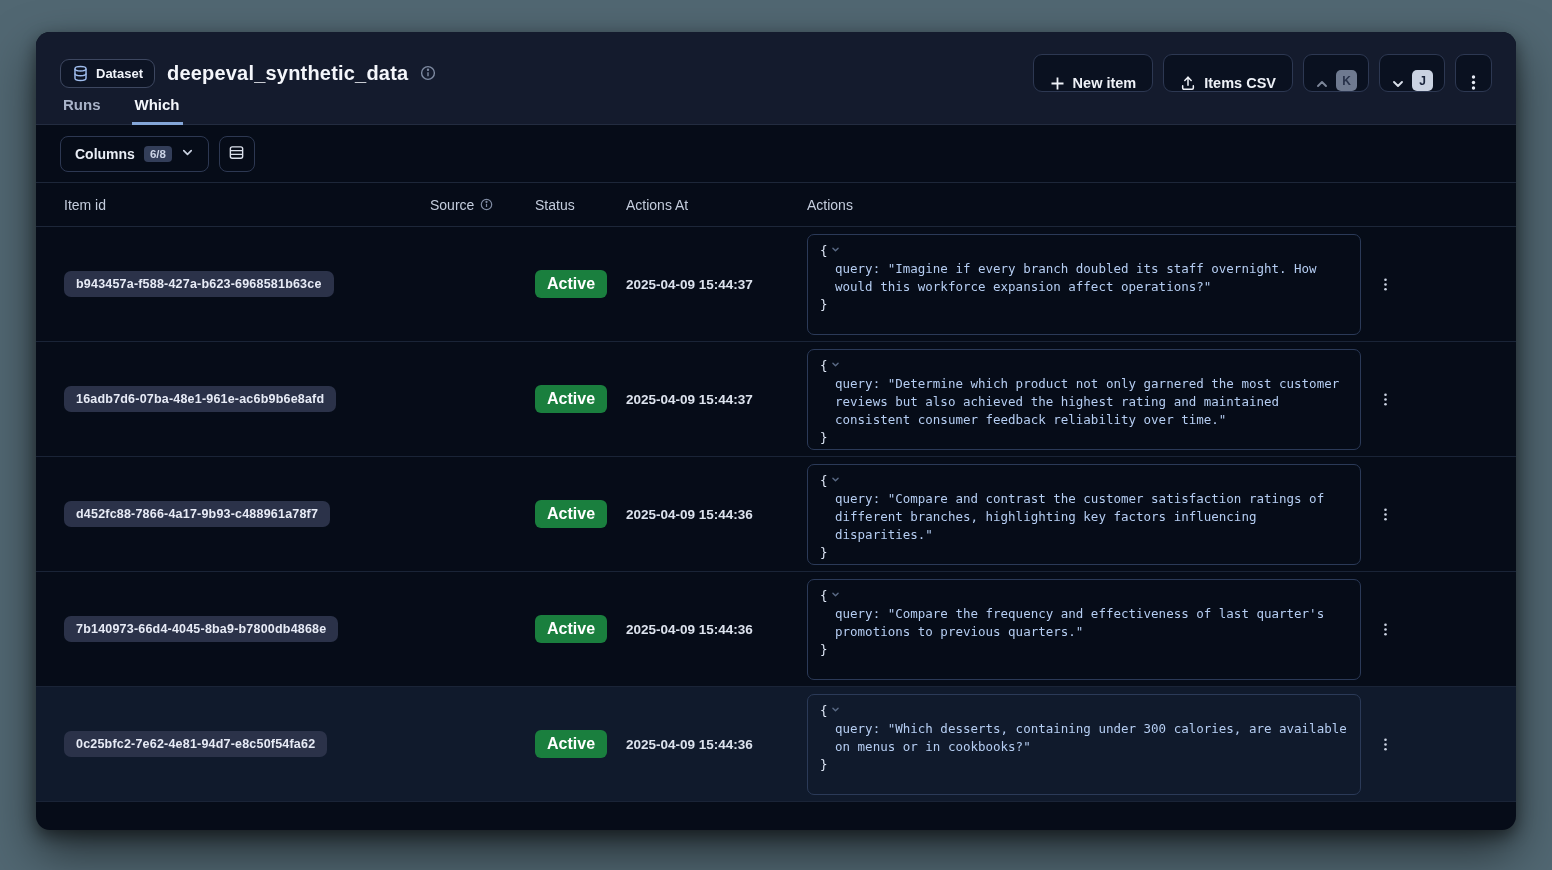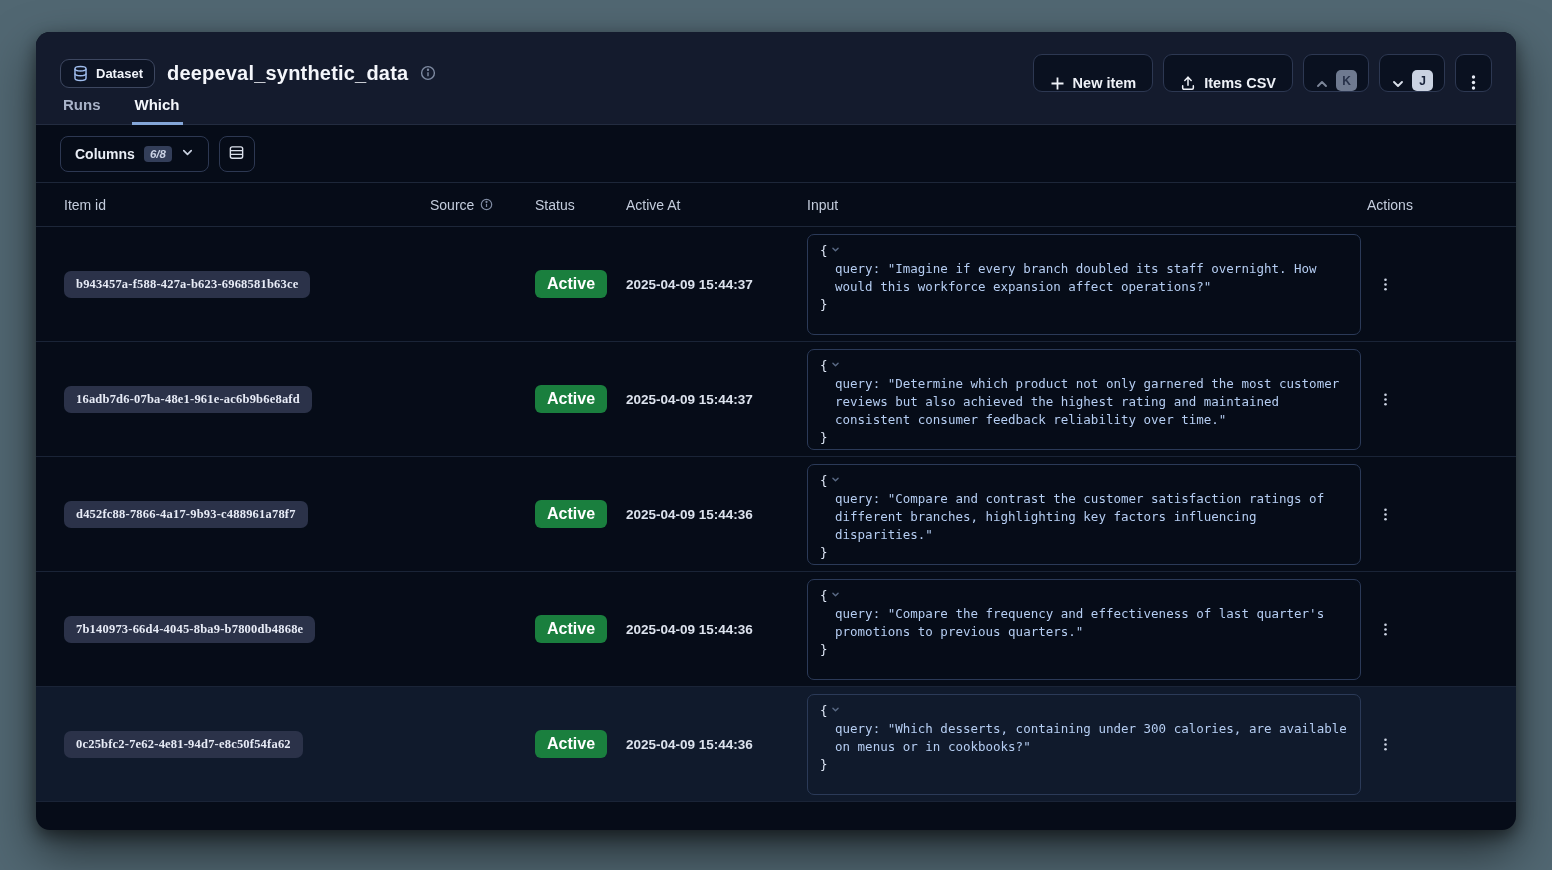--- a/index.html
+++ b/index.html
@@ -58,21 +58,21 @@
   .tab.active { color: #f3f6fb; border-bottom-color: #84a6d8; }
   
   .toolbar { display: flex; align-items: center; gap: 10px; padding: 11px 24px 10px 24px; }
   .columns-btn {
     display: inline-flex; align-items: center; gap: 9px; height: 36px; padding: 0 14px;
     background: transparent; border: 1px solid #2d3852; border-radius: 8px;
     color: #e9edf5; font-size: 14px; font-weight: 600; cursor: pointer;
   }
   .count-kbd {
     background: #333e59; color: #ccd4e6; border-radius: 4px;
-    font-size: 11.5px; font-weight: 700; padding: 2px 6px; font-style: italic;
+    font-size: 11.5px; font-weight: 700; padding: 2px 6px;
   }
   .rows-btn {
     width: 36px; height: 36px; display: inline-flex; align-items: center; justify-content: center;
     background: transparent; border: 1px solid #2d3852; border-radius: 8px; color: #dbe1ec; cursor: pointer;
   }
   
   .table { border-top: 1px solid #1d2739; }
   .thead, .trow {
     display: grid;
     grid-template-columns: 394px 105px 91px 181px 560px 1fr;
@@ -81,21 +81,21 @@
   .thead { height: 44px; border-bottom: 1px solid #1d2739; color: #c4cddd; font-size: 14px; font-weight: 500; text-align: center; }
   .th { display: flex; align-items: center; gap: 6px; }
   .th:first-child { padding-left: 28px; }
   .trow { height: 115px; border-bottom: 1px solid #18223500; border-bottom: 1px solid #19233600; }
   .trow { border-bottom: 1px solid #1a2437; }
   .trow.highlight { background: #101a2c; }
   .td:first-child { padding-left: 28px; }
   .id-pill {
     display: inline-block; background: #2b3249; color: #e7ebf6;
     font-size: 12.5px; font-weight: 700; letter-spacing: .2px;
-    padding: 6px 12px; border-radius: 7px; cursor: pointer; font-family: Liberation Serif, serif;
+    padding: 6px 12px; border-radius: 7px; cursor: pointer;
   }
   .status-badge {
     display: inline-block; background: #1a7f3e; color: #ffffff;
     font-size: 16px; font-weight: 600; padding: 5px 12px; border-radius: 6px;
   }
   .created { color: #dde3ee; font-size: 13.5px; font-weight: 600; }
   .code-box {
     width: 554px; height: 101px;
     border: 1px solid #2b3a58; border-radius: 7px;
     padding: 6px 12px;
@@ -225,24 +225,21 @@
             <circle cx="8" cy="8" r="6.4"></circle>
               <line x1="8" y1="7.2" x2="8" y2="11.2"></line>
               <circle cx="8" cy="4.8" r="0.6" fill="currentColor"></circle>
           </svg>
         </span>
       </div>
       <div class="th">
           <span>Status</span>
         </div>
       <div class="th">
-          <span>Active At</span>
-        </div>
-      <div class="th">
-          <span>Input</span>
+          <span>Actions At</span>
         </div>
       <div class="th">
           <span>Actions</span>
         </div>
     </div>
 
     <div class="trow">
       <div class="td"><span class="id-pill">b943457a-f588-427a-b623-6968581b63ce</span></div>
       <div class="td"></div>
       <div class="td"><span class="status-badge">Active</span></div>

